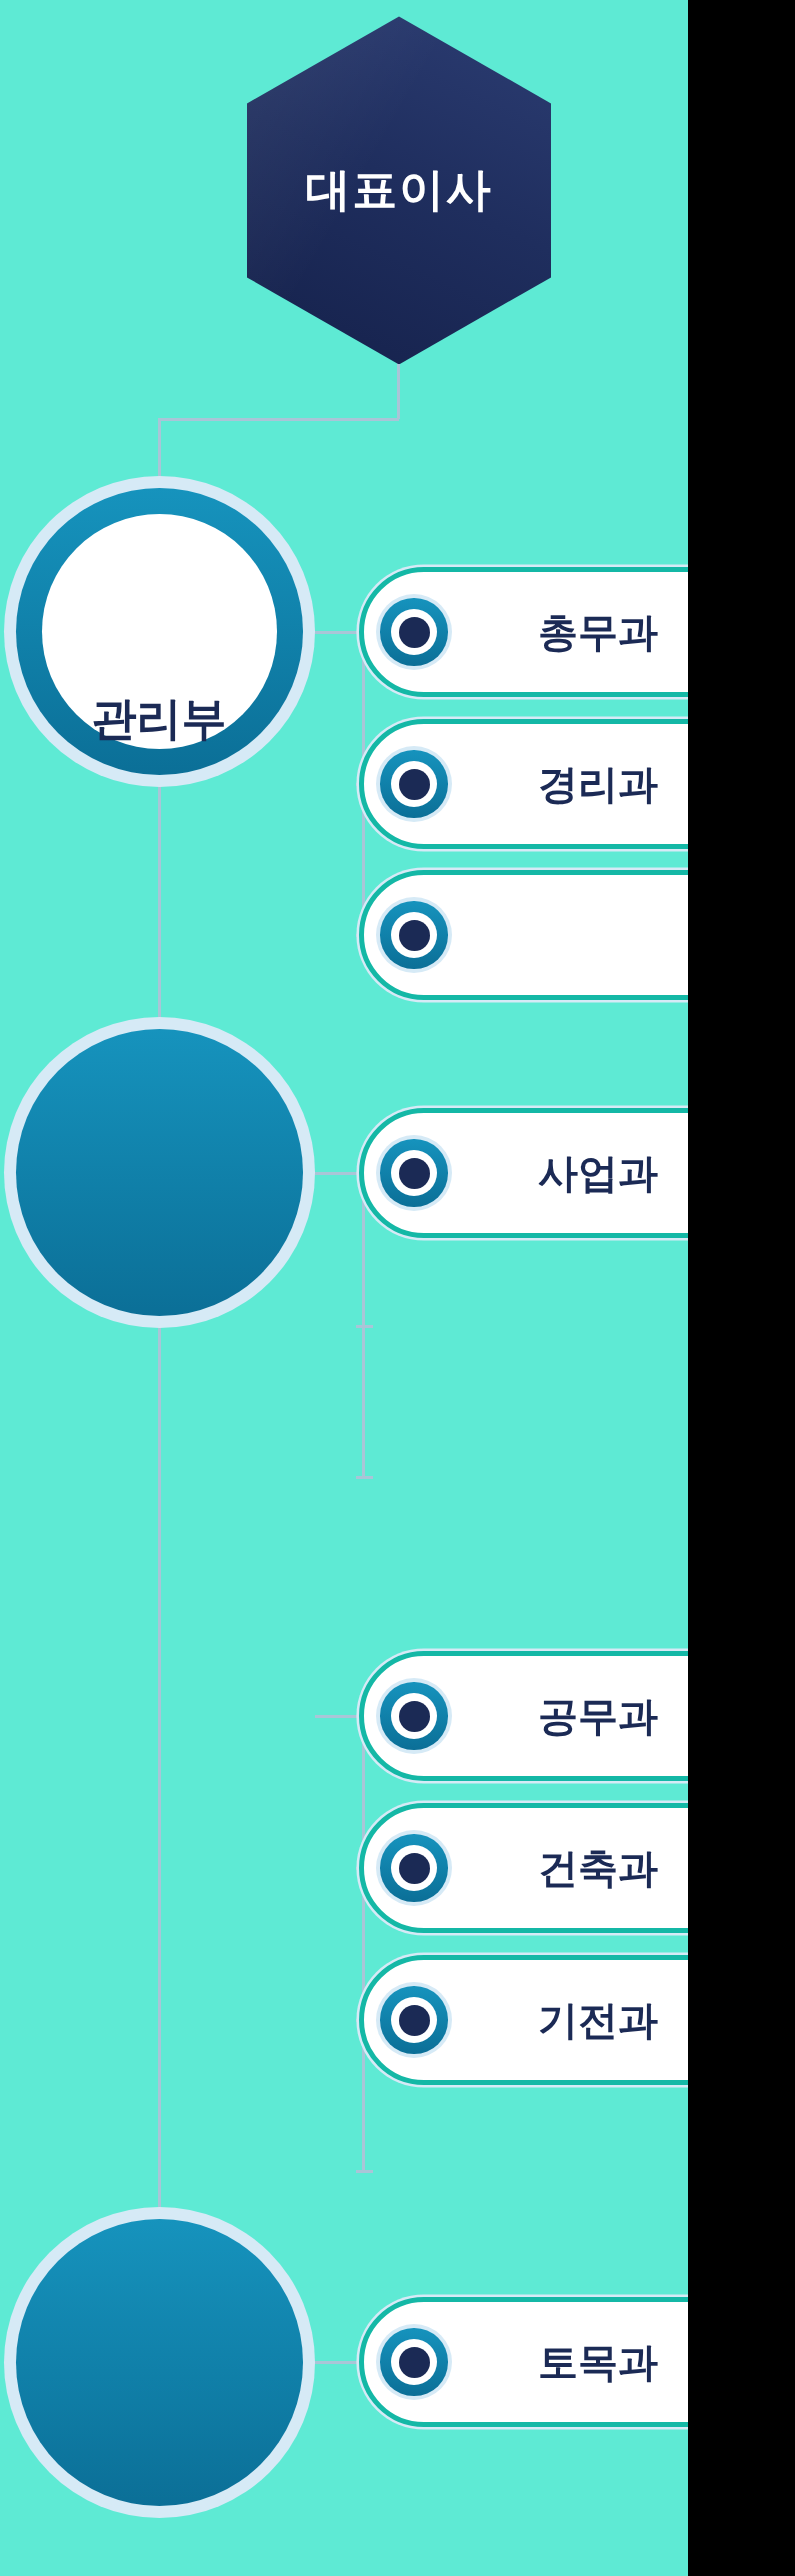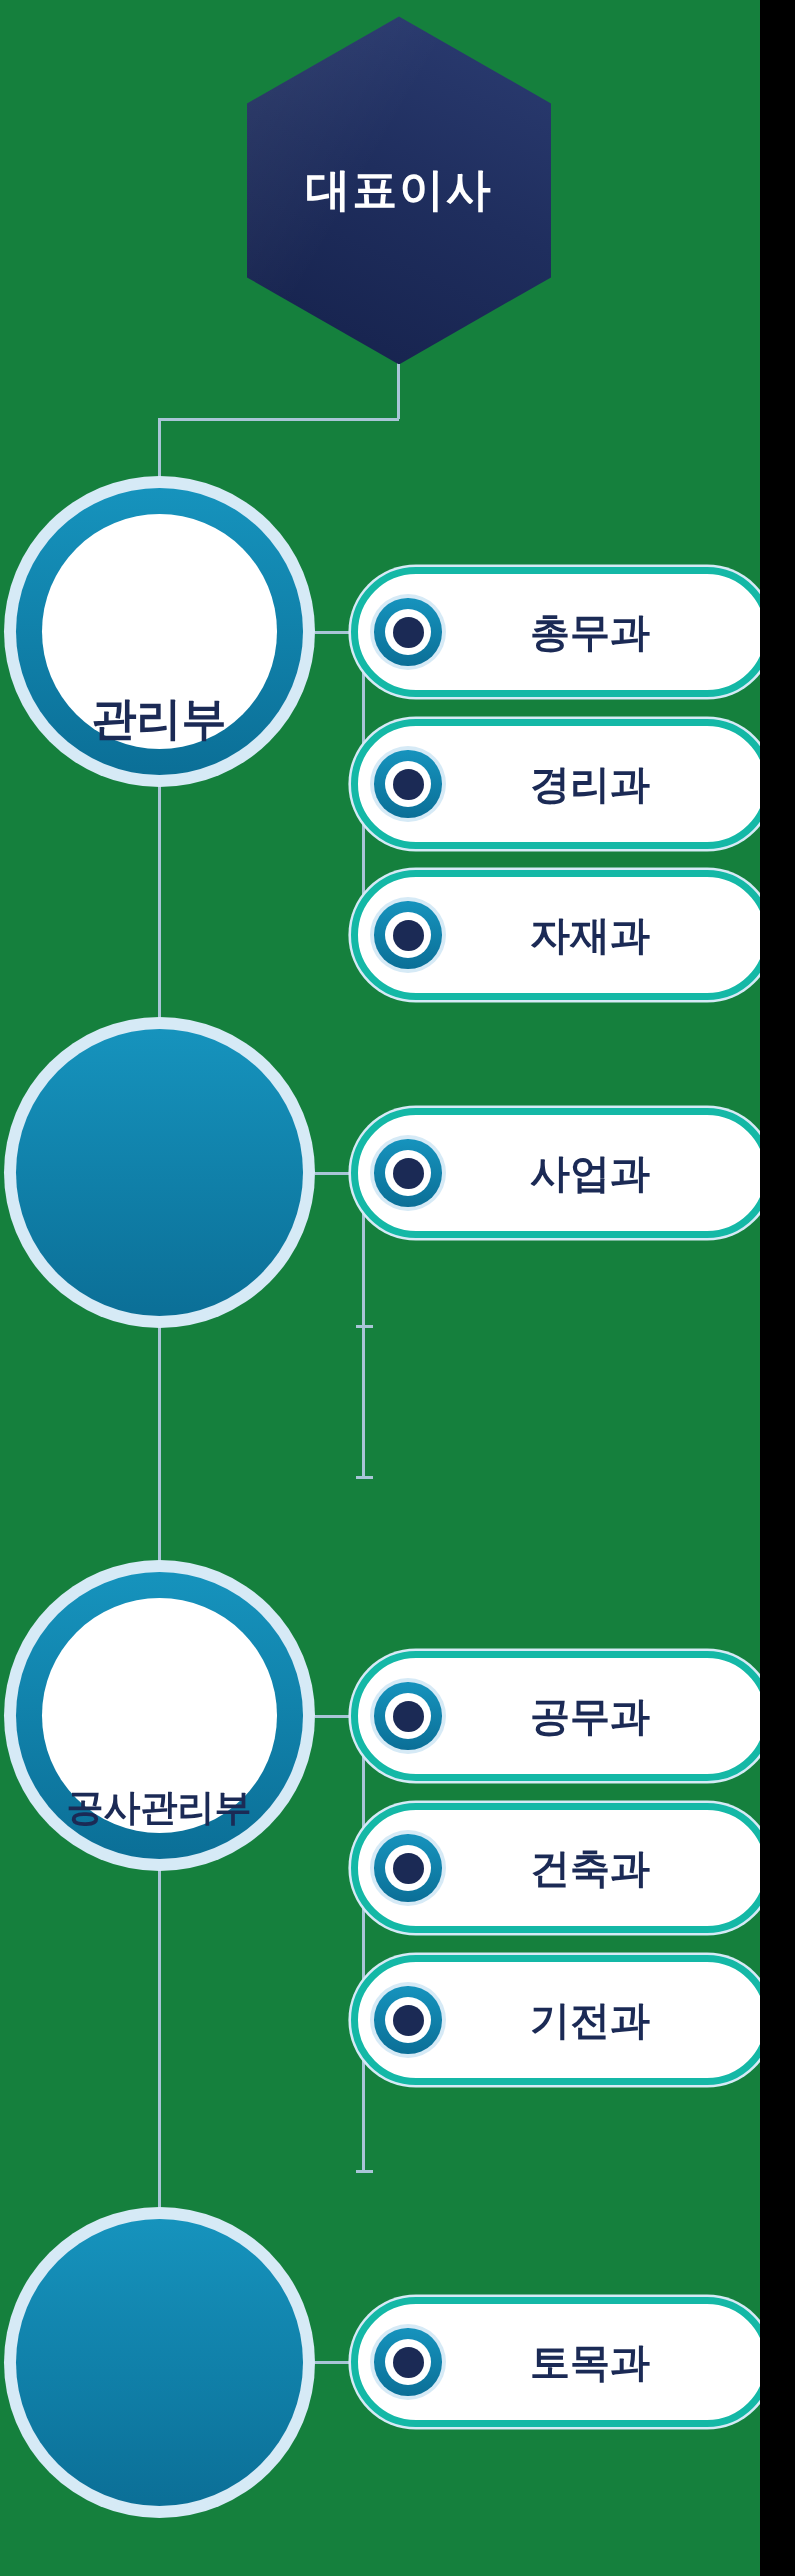--- a/index.html
+++ b/index.html
@@ -1,16 +1,16 @@
 <!DOCTYPE html>
 <html style="font-size:14px"><head>
 <meta charset="utf-8">
 <style>
   html,body{margin:0;padding:0;background:#000;}
-  .canvas{position:relative;width:760px;height:2576px;background:#15803d;overflow:hidden;
+  .canvas{position:relative;width:688px;height:2576px;background:#5eead4;overflow:hidden;
           font-family:"Liberation Sans","DejaVu Sans",sans-serif;}
 
   
   .line{position:absolute;background:#a9c5d7;}
 
   
   .hex{position:absolute;left:247px;top:16.4px;width:304px;height:348px;
        clip-path:polygon(50% 0,100% 25%,100% 75%,50% 100%,0 75%,0 25%);
        background:linear-gradient(205deg,#2c3d73 0%,#1f2e5e 48%,#15214b 100%);
        display:flex;align-items:center;justify-content:center;}
@@ -22,22 +22,22 @@
   .dept{position:absolute;left:3.5px;width:311px;height:311px;border-radius:50%;
         background:#d6eaf6;}
   .dept .ring{position:absolute;inset:12px;border-radius:50%;
         background:linear-gradient(180deg,#1693bd 0%,#0b6f97 100%);}
   .dept .core{position:absolute;inset:38px;border-radius:50%;background:#fff;
         display:flex;align-items:flex-end;justify-content:center;}
   .dlabel{font-weight:700;color:#1b2a55;font-size:45px;}
   .dlabel.small{font-size:37px;}
 
   
-  .pill{position:absolute;left:351px;width:421px;height:130px;box-sizing:border-box;
-        background:#fff;border:7px solid #14b8a6;border-radius:67px;
+  .pill{position:absolute;left:359px;width:421px;height:130px;box-sizing:border-box;
+        background:#fff;border:5px solid #14b8a6;border-radius:67px;
         box-shadow:0 0 0 2.6px #d6eaf6;
         display:flex;align-items:center;}
   .picon{position:relative;width:76px;height:76px;margin-left:12px;border-radius:50%;
         background:#d6eaf6;flex:0 0 auto;}
   .picon .t{position:absolute;inset:4.3px;border-radius:50%;
         background:linear-gradient(180deg,#1693bd,#0b6f97);}
   .picon .w{position:absolute;inset:14.7px;border-radius:50%;background:#fff;}
   .picon .d{position:absolute;inset:22.5px;border-radius:50%;background:#1b2a55;}
   .plabel{flex:1;text-align:center;padding-right:31px;
         font-size:40px;font-weight:700;color:#1b2a55;}
@@ -74,26 +74,20 @@
 
   <div class="dept" style="top:476px">
     <div class="ring"></div>
     <div class="core">
       <span class="dlabel">관리부</span>
     </div>
   </div>
   <div class="dept" style="top:1017px">
     <div class="ring"></div>
   </div>
-  <div class="dept" style="top:1560px">
-    <div class="ring"></div>
-    <div class="core">
-      <span class="dlabel small">공사관리부</span>
-    </div>
-  </div>
   <div class="dept" style="top:2207px">
     <div class="ring"></div>
   </div>
 
   <div class="pill" style="top:567px">
     <div class="picon">
         <div class="t"></div>
         <div class="w"></div>
         <div class="d"></div>
       </div>
@@ -106,21 +100,20 @@
         <div class="d"></div>
       </div>
     <div class="plabel">경리과</div>
   </div>
   <div class="pill" style="top:870px">
     <div class="picon">
         <div class="t"></div>
         <div class="w"></div>
         <div class="d"></div>
       </div>
-    <div class="plabel">자재과</div>
   </div>
 
   <div class="pill" style="top:1108px">
     <div class="picon">
         <div class="t"></div>
         <div class="w"></div>
         <div class="d"></div>
       </div>
     <div class="plabel">사업과</div>
   </div>

